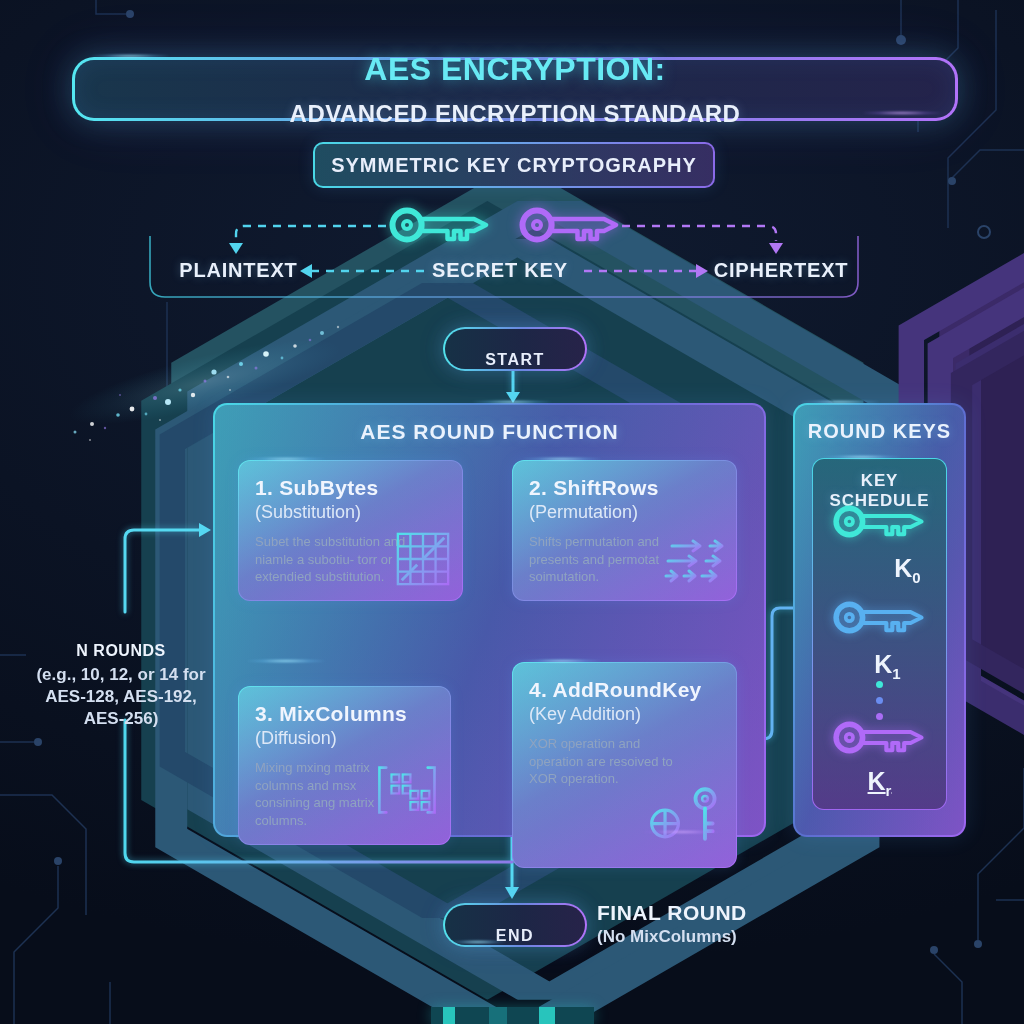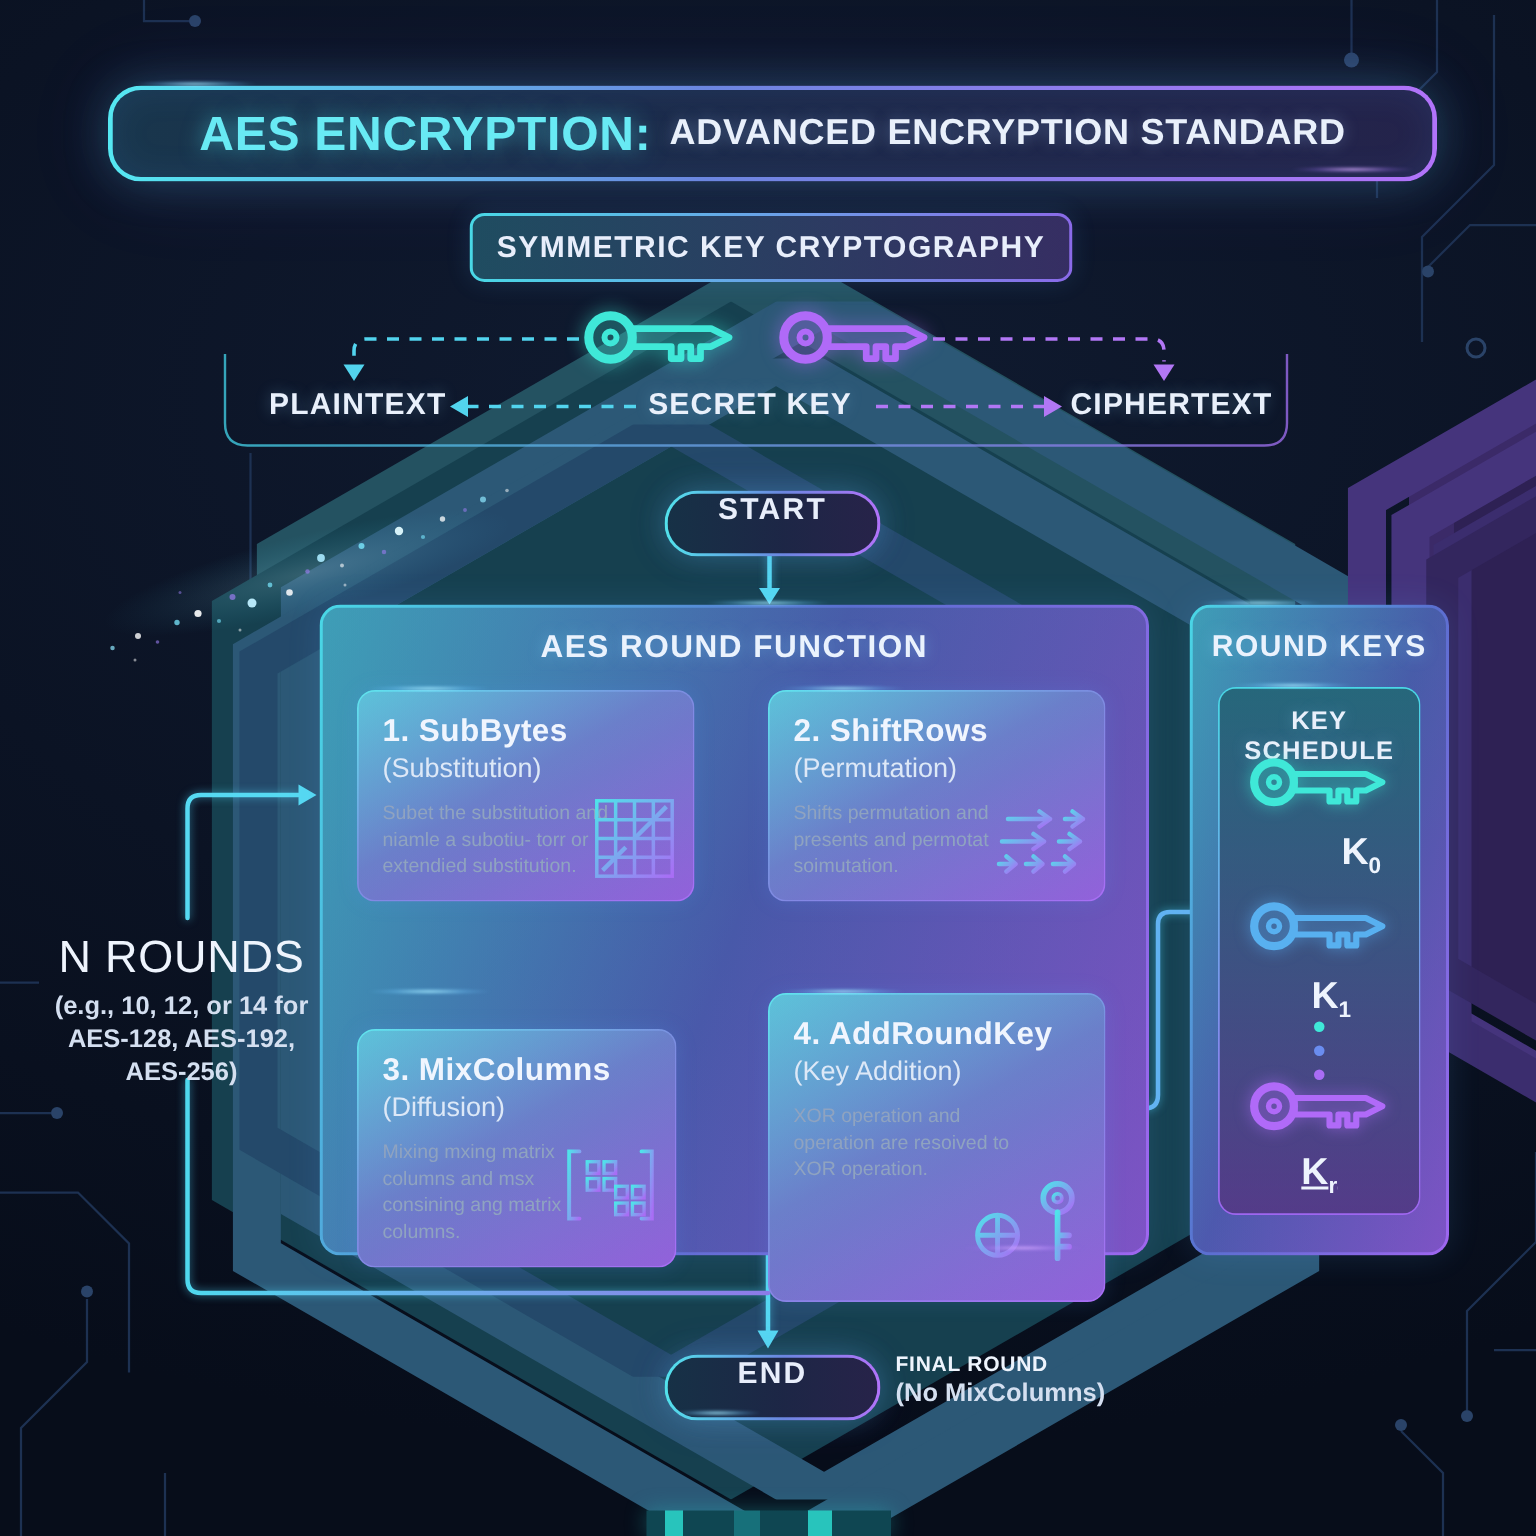--- a/index.html
+++ b/index.html
@@ -8,30 +8,30 @@
     font-family:"Liberation Sans","DejaVu Sans",sans-serif;color:#e8eefb;}
   .abs{position:absolute;}
   svg{display:block;}
   
   .gb{position:absolute;border:2px solid transparent;border-radius:14px;
       background:var(--fill,linear-gradient(#0f1830,#0f1830)) padding-box,
                  var(--grad,linear-gradient(110deg,#49d8e6,#5a6fd0 50%,#9f66f0)) border-box;}
   .banner{--fill:linear-gradient(92deg,rgba(21,43,66,.94),rgba(27,30,64,.94));
       --grad:linear-gradient(90deg,#55e8f2,#6b86e0 45%,#b273fa);
       border-width:3px;border-radius:22px;display:flex;align-items:center;justify-content:center;gap:12px;
-      box-shadow:0 0 30px rgba(80,200,240,.25),0 0 60px rgba(140,90,240,.12),inset 0 0 24px rgba(80,160,255,.10);}
+      box-shadow:0 0 30px rgba(80,200,240,.25),0 0 60px rgba(140,90,240,.12),inset 0 0 24px rgba(80,160,255,.10);flex-direction:column;}
   .banner .hl{font-size:32px;font-weight:700;letter-spacing:.5px;color:#68eaf4;text-shadow:0 0 14px rgba(80,230,245,.55);}
   .banner .rest{font-size:24px;font-weight:700;letter-spacing:.5px;color:#e9f0fb;text-shadow:0 0 10px rgba(160,200,255,.35);}
   .subhead{--fill:linear-gradient(90deg,rgba(17,30,52,.75),rgba(26,26,54,.75));
       --grad:linear-gradient(90deg,#49d8e6,#8a6ae8);border-radius:10px;
       display:flex;align-items:center;justify-content:center;font-size:20px;font-weight:700;letter-spacing:1px;
       box-shadow:0 0 16px rgba(90,170,255,.15);}
   .pill{--fill:linear-gradient(92deg,rgba(16,30,52,.9),rgba(24,26,54,.9));
       --grad:linear-gradient(90deg,#52e2ec,#6b86e0 55%,#b273fa);border-radius:22px;
-      display:flex;align-items:flex-start;justify-content:center;font-size:20px;font-weight:700;letter-spacing:1.5px;
+      display:flex;align-items:flex-end;justify-content:center;font-size:16px;font-weight:700;letter-spacing:1.5px;
       box-shadow:0 0 18px rgba(80,200,240,.25),0 0 30px rgba(140,90,240,.12);}
   .panel{--fill:linear-gradient(160deg,rgba(46,72,112,.40),rgba(28,38,76,.30) 45%,rgba(58,44,108,.32));
       box-shadow:0 0 22px rgba(90,170,255,.14);}
   .panel-h{position:absolute;top:15px;left:0;right:0;text-align:center;font-size:21px;font-weight:700;
       letter-spacing:1px;color:#eaf2fd;text-shadow:0 0 10px rgba(130,220,255,.35);}
   .step{--fill:linear-gradient(150deg,rgba(88,126,178,.34),rgba(56,66,126,.24) 55%,rgba(88,66,150,.28));
       --grad:linear-gradient(150deg,#5fe6ee,#7a8fe0 45%,#a96df5);border-width:1.6px;border-radius:12px;
       box-shadow:0 0 14px rgba(90,160,255,.16);padding:15px 16px;box-sizing:border-box;}
   .step .t{font-size:21px;font-weight:700;color:#f0f5fe;letter-spacing:.3px;}
   .step .s{font-size:18px;font-weight:500;color:#dde8f7;margin-top:2px;}
@@ -39,23 +39,23 @@
   .step-icon{position:absolute;}
   .ksbox{--fill:linear-gradient(180deg,rgba(15,28,52,.60),rgba(22,24,52,.55));
       --grad:linear-gradient(180deg,#49d8e6,#9f66f0);border-width:1.6px;border-radius:12px;}
   .lbl{position:absolute;font-size:20px;font-weight:700;letter-spacing:.8px;color:#e9f0fb;
       text-shadow:0 0 10px rgba(140,210,255,.3);text-align:center;}
   .klab{position:absolute;text-align:center;font-size:25px;font-weight:700;color:#eef4fd;}
   .klab sub{font-size:15px;}
   .dotcol{position:absolute;display:flex;flex-direction:column;gap:9px;align-items:center;}
   .dot{width:7px;height:7px;border-radius:50%;}
   .nrounds{position:absolute;text-align:center;}
-  .nrounds .t{font-size:30px;font-weight:400;letter-spacing:.5px;color:#eef4fd;}
+  .nrounds .t{font-size:16px;font-weight:700;letter-spacing:.5px;color:#eef4fd;margin-top:20px;}
   .nrounds .n{font-size:17px;font-weight:600;line-height:1.3;color:#d4dff0;margin-top:4px;}
-  .final .t{font-size:14px;font-weight:700;color:#eef4fd;letter-spacing:.5px;}
+  .final .t{font-size:21px;font-weight:700;color:#eef4fd;letter-spacing:.5px;}
   .final .n{font-size:17px;font-weight:700;color:#d4dff0;margin-top:2px;}
   .flare{position:absolute;width:84px;height:4px;border-radius:50%;pointer-events:none;filter:blur(1px);
       background:radial-gradient(closest-side,rgba(175,240,255,.95),rgba(110,200,255,.35) 60%,transparent);}
   .flare.p{background:radial-gradient(closest-side,rgba(225,185,255,.9),rgba(170,120,255,.3) 60%,transparent);}
   .c-line{filter:drop-shadow(0 0 3px rgba(80,215,255,.55));}
   .chip{position:absolute;left:431px;top:1007px;width:163px;height:17px;
       background:linear-gradient(90deg,#0f4652 0 12px,#28c4bc 12px 24px,#0f4652 24px 58px,#17707a 58px 76px,#0f4652 76px 108px,#28c4bc 108px 124px,#0f4652 124px 100%);
       box-shadow:0 0 14px rgba(40,200,200,.35);}
 </style>
 </head>

